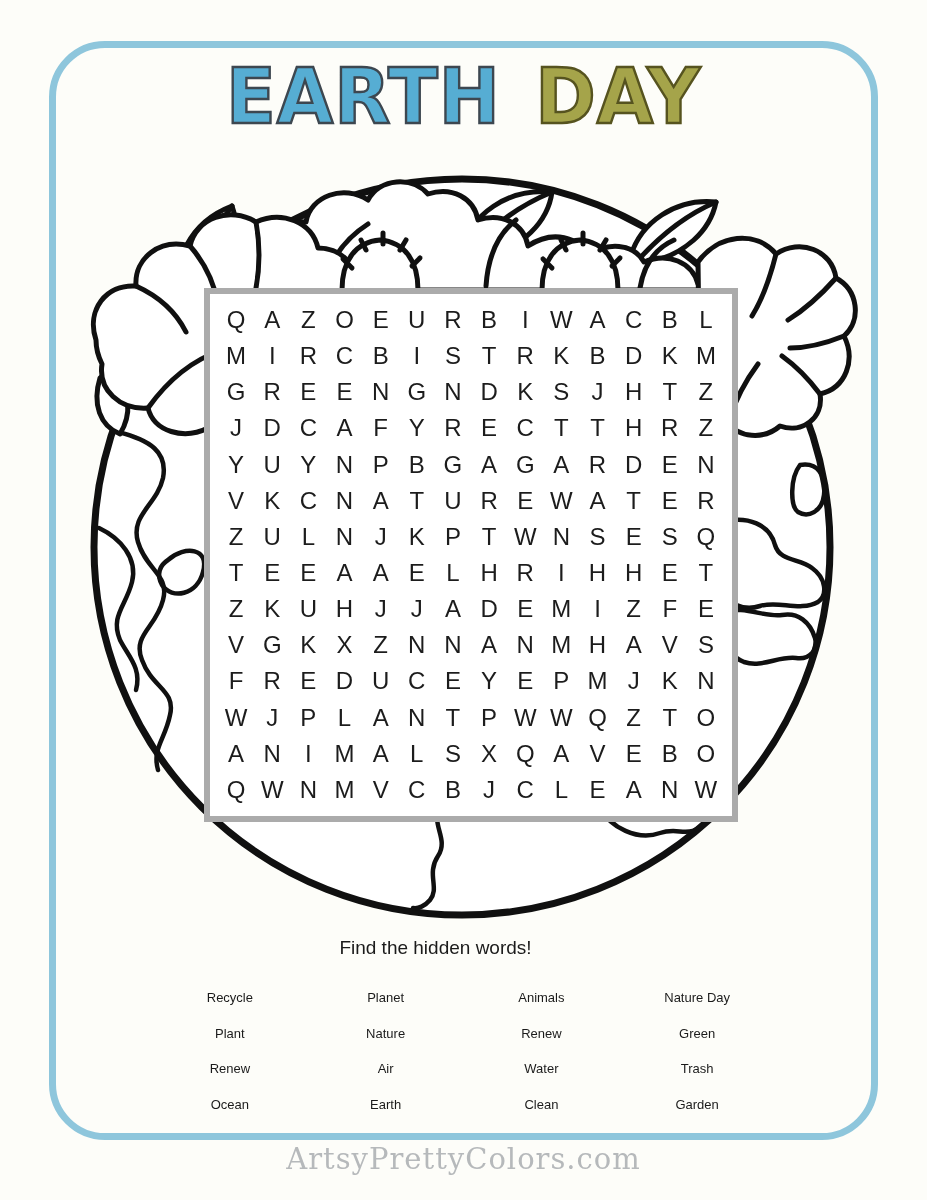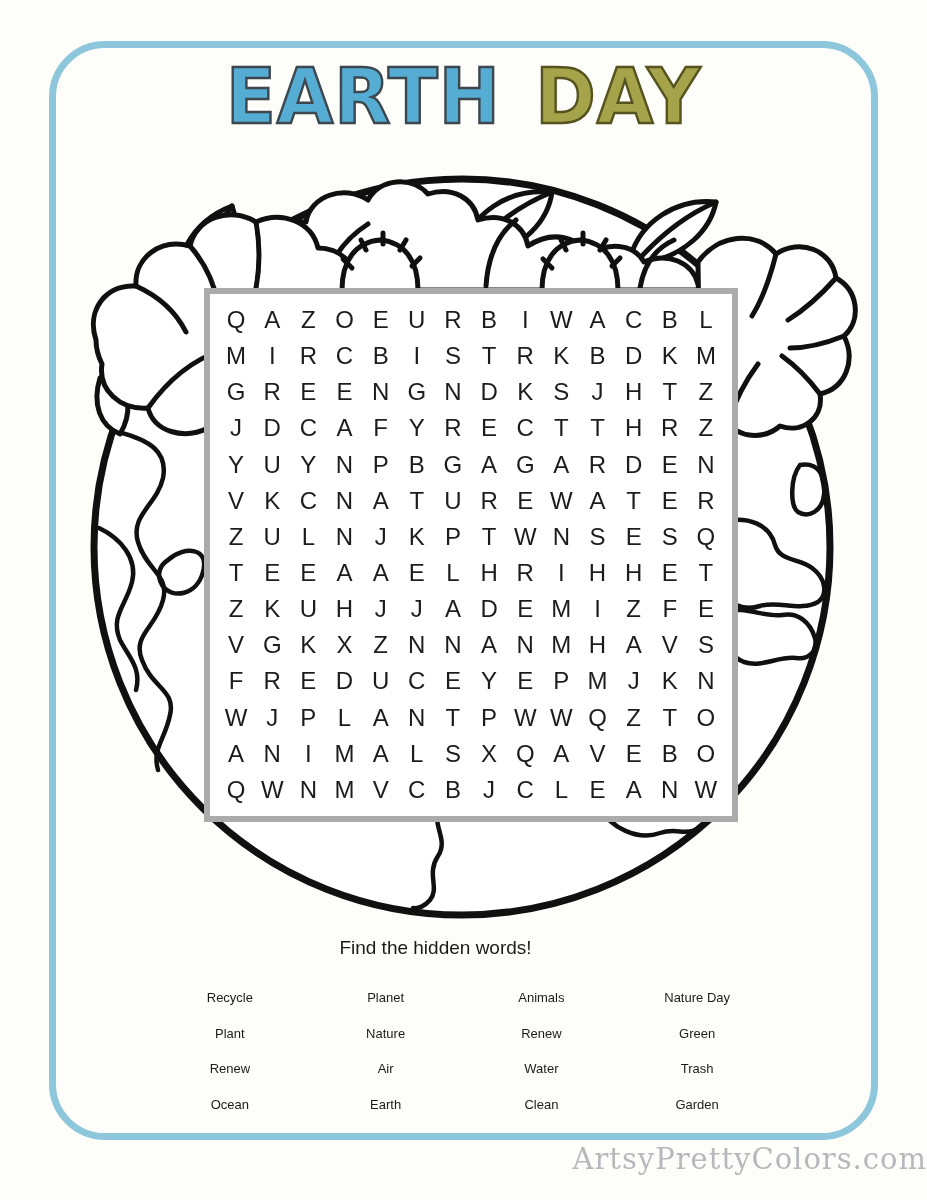--- a/index.html
+++ b/index.html
@@ -19,21 +19,21 @@
         padding:8px;box-sizing:content-box;}
   .cell{display:flex;align-items:center;justify-content:center;
         font-size:24px;color:var(--letter,#1c1c1c);line-height:1;}
   .find{position:absolute;left:0;top:937px;width:871px;text-align:center;
         font-size:19px;color:#1b1b1b;z-index:4;}
   .words{position:absolute;left:152px;top:980px;width:623px;z-index:4;
         display:grid;grid-template-columns:repeat(4,1fr);grid-auto-flow:column;
         grid-template-rows:repeat(4,35.6px);}
   .word-col-item{display:flex;align-items:center;justify-content:center;
         font-size:13px;color:#1b1b1b;}
-  .footer{position:absolute;left:0;top:1142px;width:927px;text-align:right;
+  .footer{position:absolute;left:0;top:1142px;width:927px;text-align:center;
         font-family:"DejaVu Serif","Liberation Serif",serif;font-size:29px;
         color:var(--footercol,#b6b9bb);letter-spacing:1px;z-index:4;}
 </style>
 </head>
 <body>
 
 <div class="page" style="--frame: #8ec6dc; --t1: #56add3; --t2: #a5a44a; --gridborder: #ababab; --letter: #1c1c1c; --footercol: #b6b9bb;">
 
   <div class="border-frame"></div>
 

